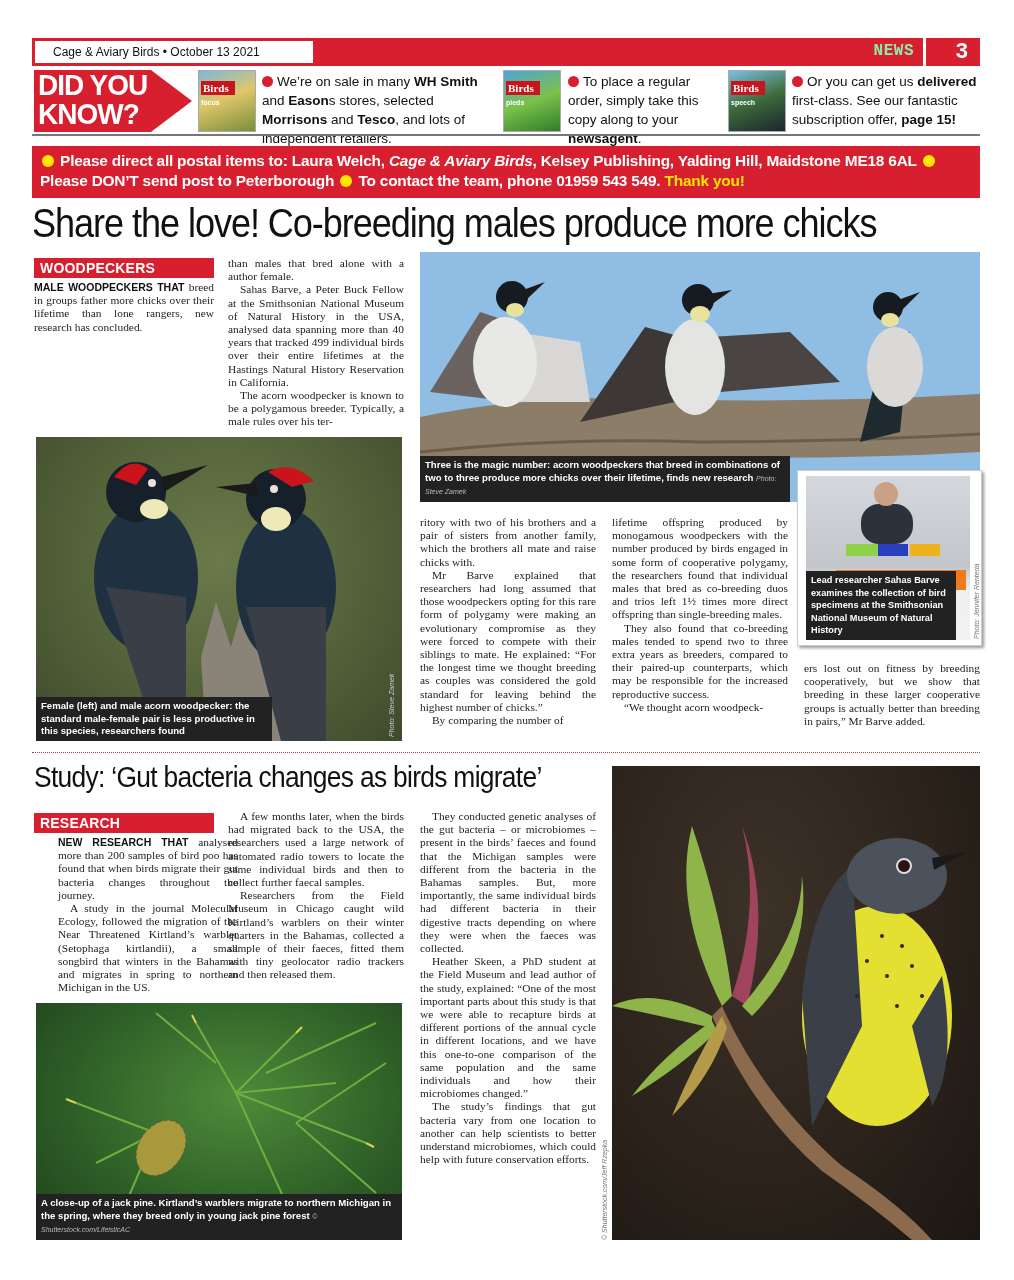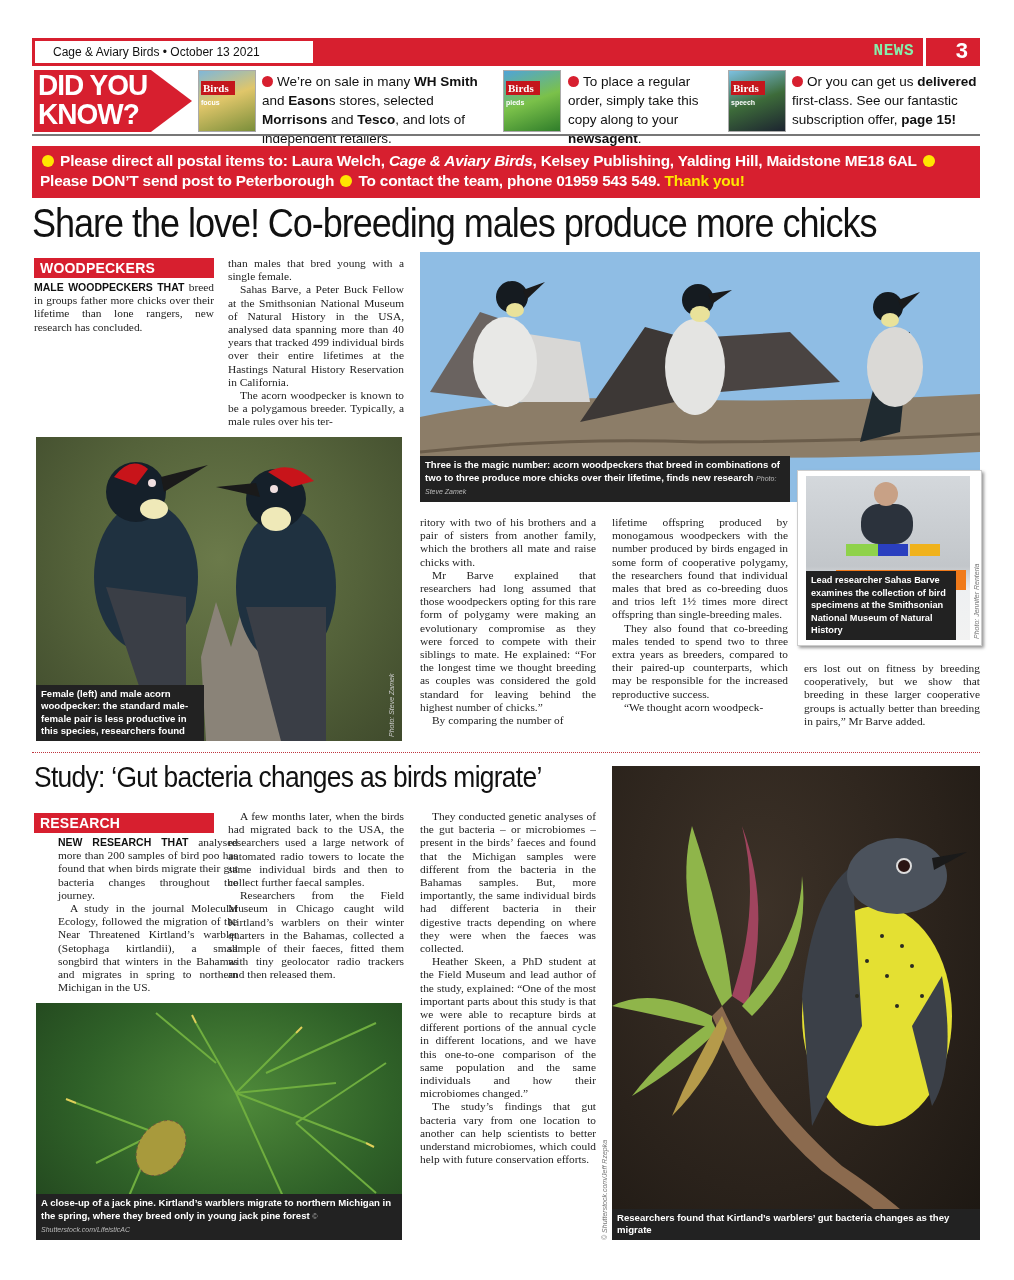--- a/index.html
+++ b/index.html
@@ -119,21 +119,21 @@
 
 <div class="abs h1">Share the love! Co-breeding males produce more chicks</div>
 
 <div class="abs kicker" style="left:34px; top:258px; width:180px;">WOODPECKERS</div>
 
 <div class="abs col" style="left:34px; top:281px; width:180px;">
   <p class="first"><span class="lead">MALE WOODPECKERS THAT</span><span> breed in groups father more chicks over their lifetime than lone rangers, new research has concluded.</span></p>
 </div>
 
 <div class="abs col" style="left:228px; top:257px; width:176px;">
-  <p class="first">than males that bred young with a single female.</p>
+  <p class="first">than males that bred alone with a author female.</p>
   <p>Sahas Barve, a Peter Buck Fellow at the Smithsonian National Museum of Natural History in the USA, analysed data spanning more than 40 years that tracked 499 individual birds over their entire lifetimes at the Hastings Natural History Reservation in California.</p>
   <p>The acorn woodpecker is known to be a polygamous breeder. Typically, a male rules over his ter-</p>
 </div>
 
 <div class="abs photo" style="left:36px; top:437px; width:366px; height:304px; background: radial-gradient(ellipse at 50% 40%, #6b7a4a 0%, #54623a 55%, #3f4a2c 100%);">
   <svg width="366" height="304" viewBox="0 0 366 304">
 
     <path d="M170 304 L165 220 L180 165 L195 210 L205 175 L222 200 L230 160 L245 200 L250 304 Z" fill="#8a8378"></path>
 
     <ellipse cx="110" cy="140" rx="52" ry="75" fill="#1f3140"></ellipse>
@@ -145,21 +145,21 @@
     <path d="M125 40 L172 28 L128 55 Z" fill="#1a1a1a"></path>
 
     <ellipse cx="250" cy="150" rx="50" ry="78" fill="#1f3140"></ellipse>
     <path d="M210 170 L245 304 L290 304 L290 170 Z" fill="#3a3e46"></path>
     <circle cx="240" cy="62" r="30" fill="#15202a"></circle>
     <path d="M232 35 Q255 22 278 44 L256 50 Z" fill="#c8141a"></path>
     <ellipse cx="240" cy="82" rx="15" ry="12" fill="#efe9b8"></ellipse>
     <circle cx="238" cy="52" r="4" fill="#f0dfe0"></circle>
     <path d="M220 46 L180 50 L224 60 Z" fill="#1a1a1a"></path>
   </svg>
-  <div class="caption" style="width:168px;">Female (left) and male acorn woodpecker: the standard male-female pair is less productive in this species, researchers found</div>
+  <div class="caption" style="width:236px;">Female (left) and male acorn woodpecker: the standard male-female pair is less productive in this species, researchers found</div>
   <div class="vcredit" style="left:352px; top:300px; color:#ccc;">Photo: Steve Zamek</div>
 </div>
 
 <div class="abs photo" style="left:420px; top:252px; width:560px; height:250px; background:#8fbde4;">
   <svg width="560" height="250" viewBox="0 0 560 250">
 
     <path d="M0 165 Q120 140 270 148 Q420 150 560 142 L560 200 Q420 208 270 205 Q120 210 0 228 Z" fill="#8c7d68"></path>
     <path d="M0 200 Q140 185 280 190 Q420 190 560 182" stroke="#6b5d4b" stroke-width="3" fill="none"></path>
 
     <path d="M10 140 L60 60 L90 70 L95 150 Z" fill="#6a6360"></path>
@@ -291,14 +291,13 @@
       <circle cx="270" cy="170" r="2"></circle>
         <circle cx="290" cy="180" r="2"></circle>
         <circle cx="255" cy="195" r="2"></circle>
       <circle cx="300" cy="200" r="2"></circle>
         <circle cx="275" cy="210" r="2"></circle>
         <circle cx="310" cy="230" r="2"></circle>
       <circle cx="245" cy="230" r="2"></circle>
         <circle cx="285" cy="240" r="2"></circle>
     </g>
   </svg>
-  <div class="caption" style="width:368px;">Researchers found that Kirtland’s warblers’ gut bacteria changes as they migrate</div>
 </div>
 
 </body></html>

